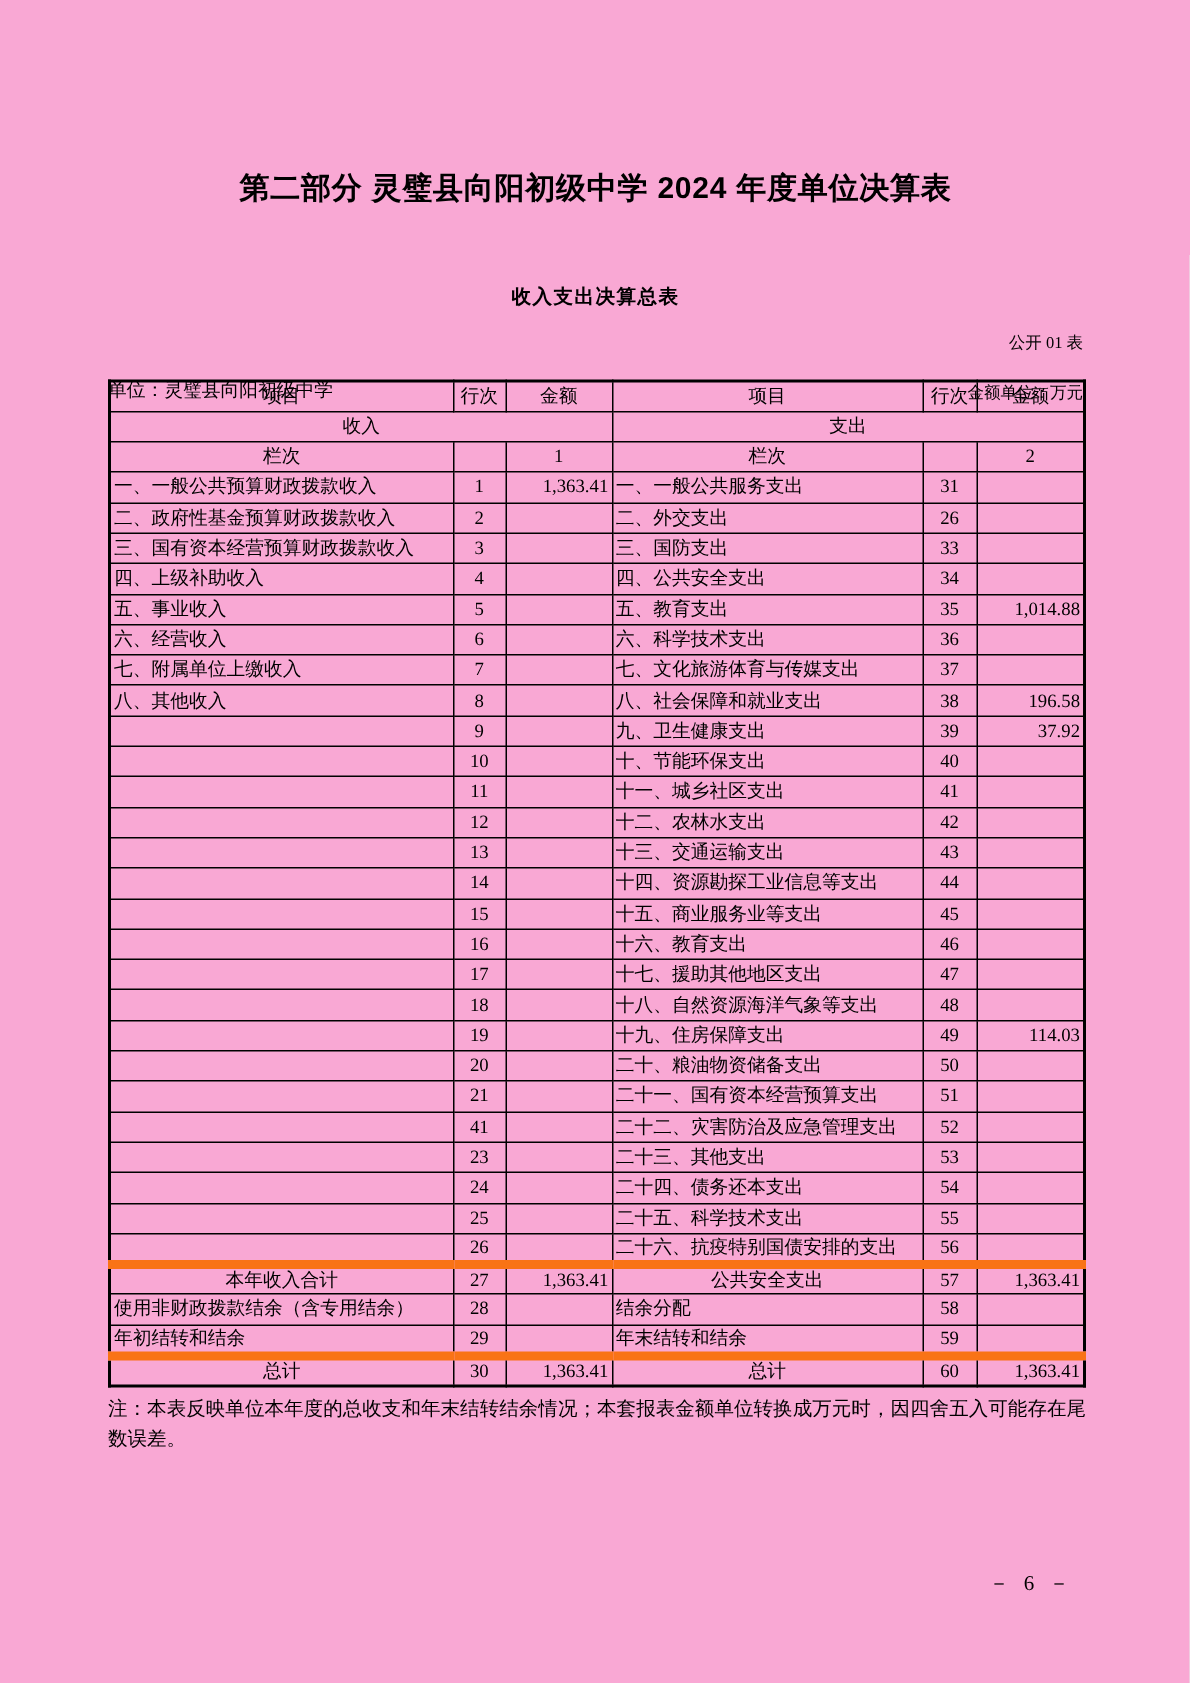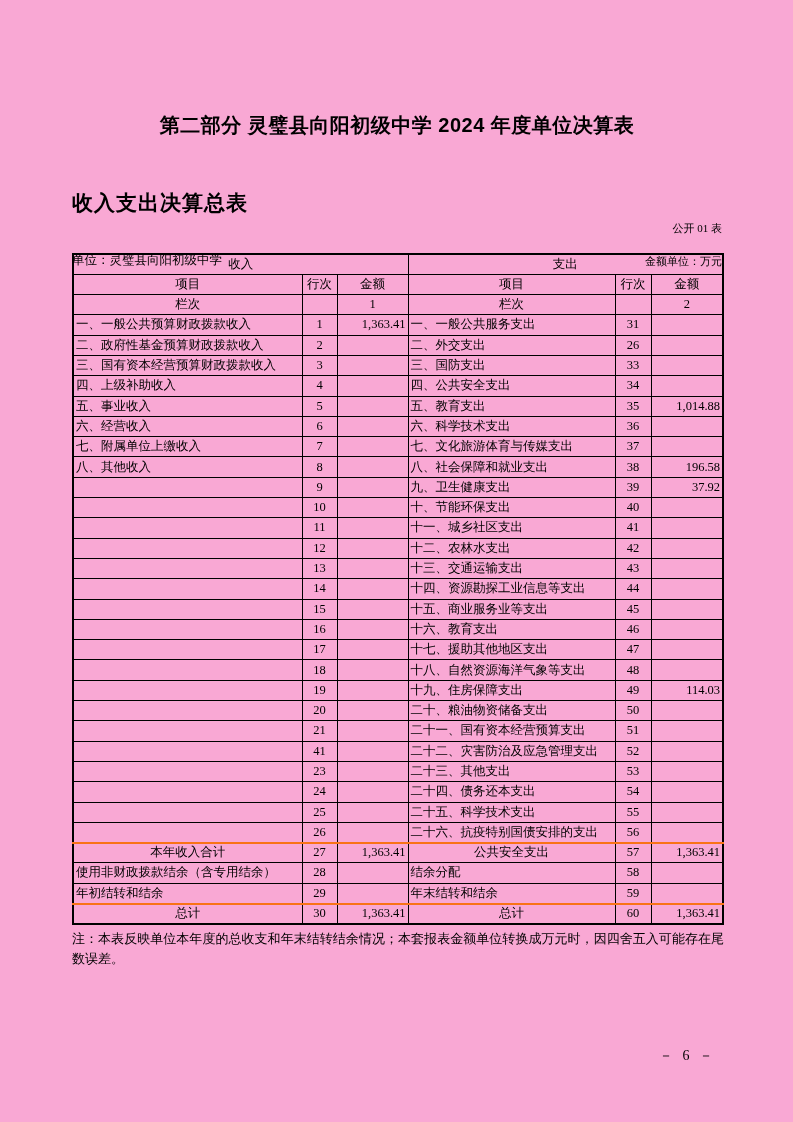--- a/index.html
+++ b/index.html
@@ -16,22 +16,23 @@
 
   .doc-title {
     position:absolute; top:112px; left:0; width:650px;
     text-align:center;
     font-family:"Liberation Sans","DejaVu Sans",sans-serif;
     font-size:20px; font-weight:bold; letter-spacing:0.5px;
     white-space:nowrap;
   }
   .doc-subtitle {
     position:absolute; top:189px; left:0; width:650px;
+    text-align:center;
     font-family:"Liberation Sans","DejaVu Sans",sans-serif;
-    font-size:21px; font-weight:bold; letter-spacing:1px;
+    font-size:13px; font-weight:bold; letter-spacing:1px;
   }
   .table-code {
     position:absolute; top:221px; right:0;
     font-size:11px; text-align:left;
   }
   .unit-row {
     position:absolute; top:252px; left:0; width:650px;
     display:flex; justify-content:space-between; align-items:flex-end;
   }
   .unit-label { font-size:12.5px; }
@@ -52,21 +53,21 @@
   }
   table.acct { border:2px solid #000; }
   table.acct tr { height:20.3px; }
   td.item { text-align:left; }
   td.rowno, th.rowno { text-align:center; }
   td.amt { text-align:right; }
   td.cnum { text-align:center; }
   th.sec, th.colhead { text-align:center; }
   td.c { text-align:center; }
   td.b { font-weight:bold; }
-  tr.total td { border-top:2px solid #f97316; }
+  tr.total td { border-top:6px solid #f97316; }
   td.mid, th.mid { border-left:2px solid #000; }
 
   .note {
     position:absolute; top:929px; left:0; width:652px;
     font-size:13px; line-height:1.55; text-align:justify;
   }
   .page-number {
     position:absolute; top:1047px; right:6px;
     font-size:14px; letter-spacing:3px; white-space:nowrap;
   }
@@ -90,30 +91,30 @@
       <colgroup>
         <col style="width:229px">
           <col style="width:35px">
           <col style="width:71px">
         <col style="width:207px">
           <col style="width:36px">
           <col style="width:72px">
       </colgroup>
       <thead>
         <tr>
-          <th class="sec" colspan="3">收入</th>
-          <th class="sec mid" colspan="3">支出</th>
-        </tr>
-        <tr>
           <th class="colhead">项目</th>
           <th class="colhead rowno">行次</th>
           <th class="colhead">金额</th>
           <th class="colhead mid">项目</th>
           <th class="colhead rowno">行次</th>
           <th class="colhead">金额</th>
+        </tr>
+        <tr>
+          <th class="sec" colspan="3">收入</th>
+          <th class="sec mid" colspan="3">支出</th>
         </tr>
         <tr>
           <td class="c">栏次</td>
           <td class="rowno"></td>
           <td class="cnum">1</td>
           <td class="c mid">栏次</td>
           <td class="rowno"></td>
           <td class="cnum">2</td>
         </tr>
       </thead>

